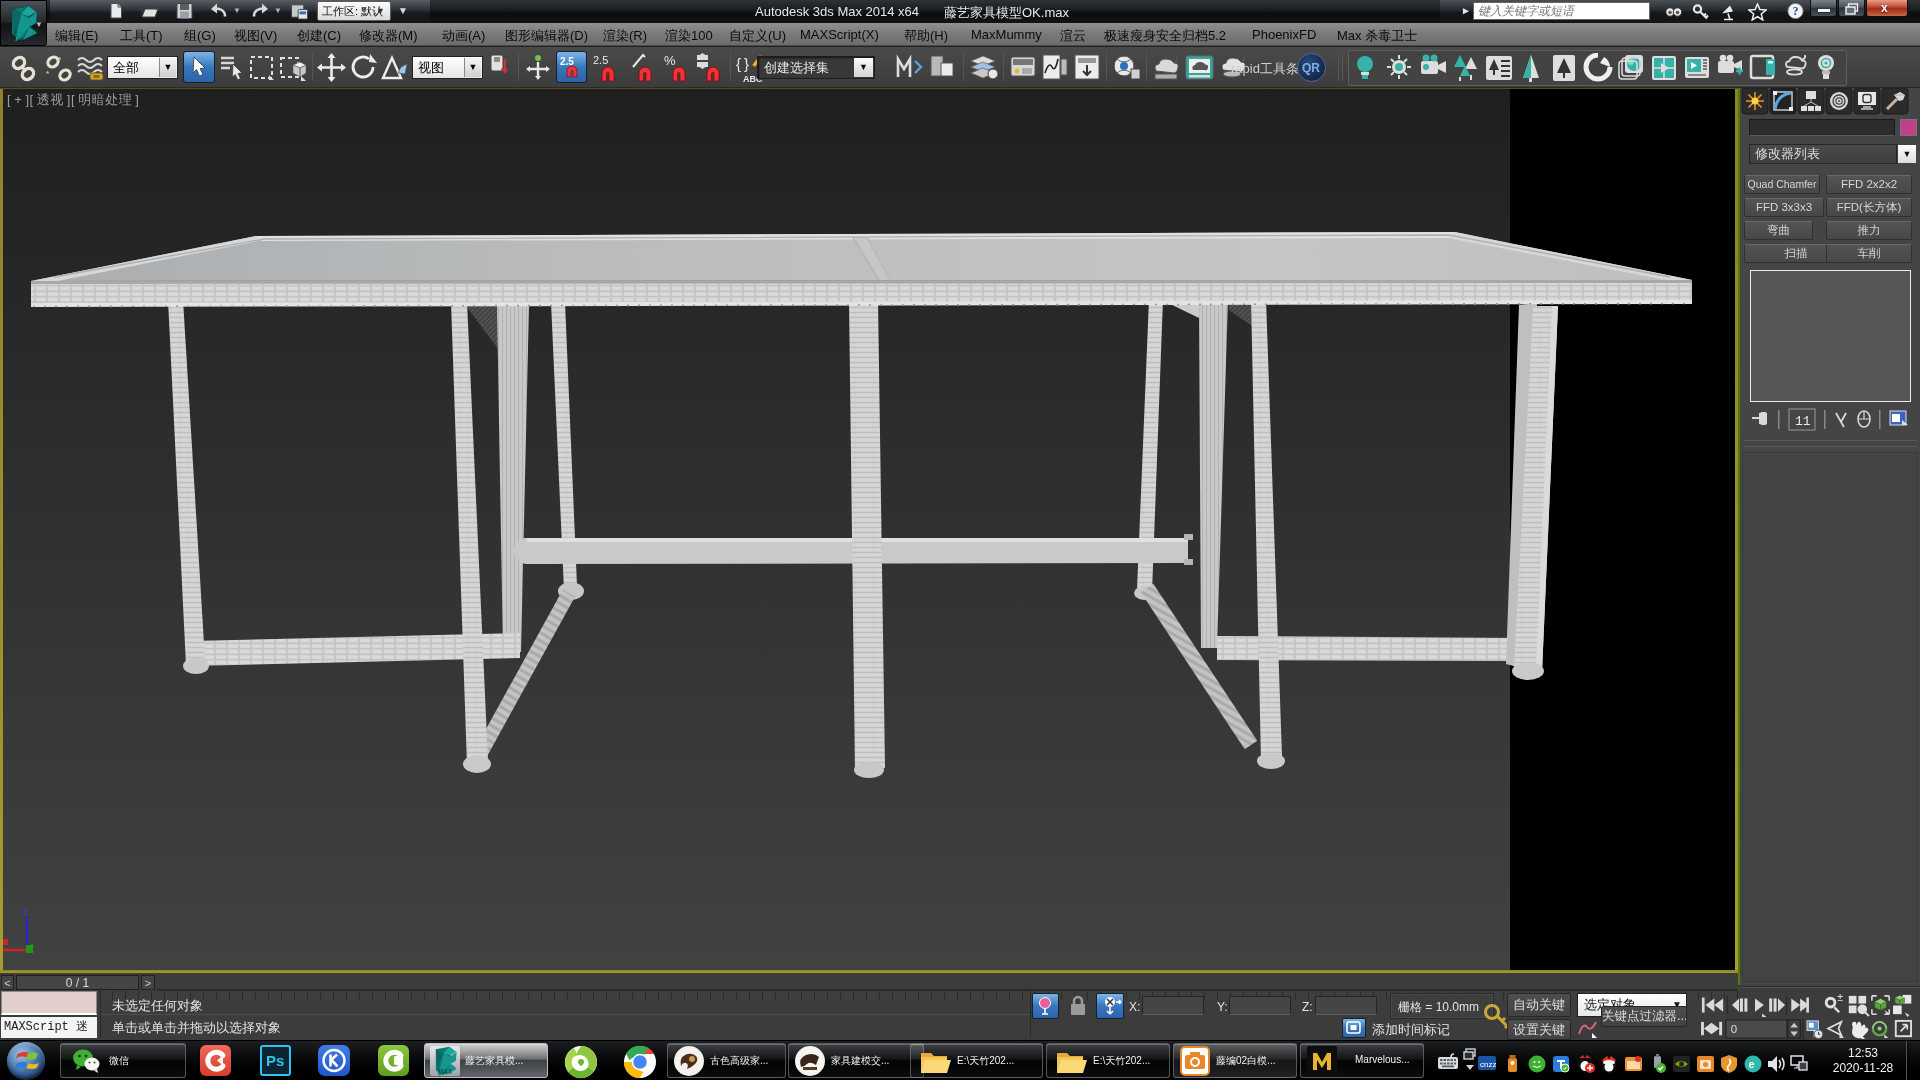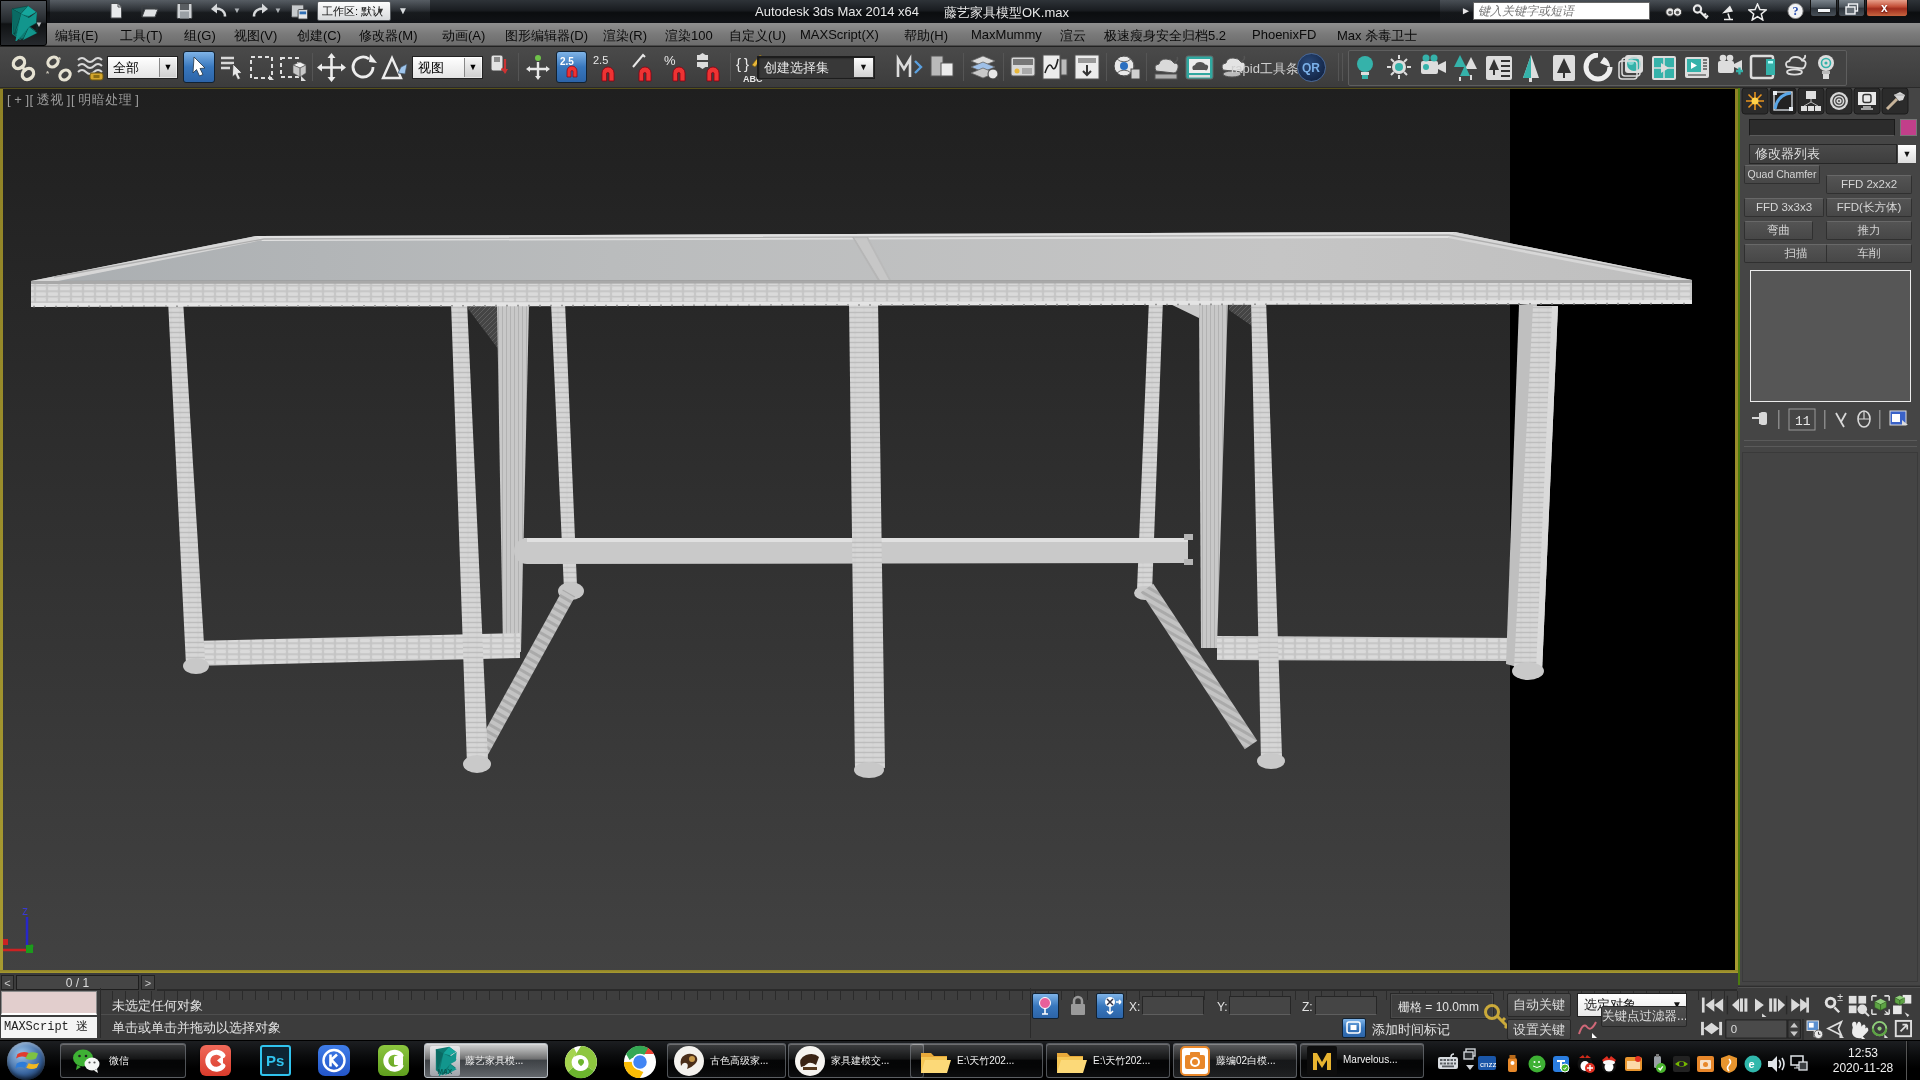--- a/index.html
+++ b/index.html
@@ -554,21 +554,21 @@
   <g transform="translate(145,3)">
           <path d="M2 18L12 8" stroke="#c8b49a" stroke-width="3"></path>
           <path d="M9 4l6-3 5 3 -2 5-4 1z" fill="#d8d8d8"></path>
           <path d="M9 4l10 0" stroke="#aaa"></path>
         </g>
  </svg>
  <div style="position:absolute;left:9px;top:31px;width:146px;height:17px;background:#2c2c2c;border:1px solid #1a1a1a;border-bottom-color:#5a5a5a"></div>
  <div style="position:absolute;left:160px;top:31px;width:17px;height:17px;background:#c23f8a;border:1px solid #777"></div>
  <div style="position:absolute;left:9px;top:56px;width:148px;height:20px;background:linear-gradient(#4a4a4a,#3e3e3e);border:1px solid #262626;color:#ddd;font-size:13px;line-height:18px;padding-left:5px">修改器列表</div>
  <div style="position:absolute;left:157px;top:56px;width:20px;height:20px;background:linear-gradient(#fff,#ddd);border:1px solid #444;font-size:9px;text-align:center;line-height:18px;color:#111">▼</div>
- <div class="cbtn" style="left:4px;top:77px;width:76px;font-size:10.5px">Quad Chamfer</div>
+ <div class="cbtn" style="left:4px;top:87px;width:76px;font-size:10.5px">Quad Chamfer</div>
  <div class="cbtn" style="left:86px;top:87px;width:86px">FFD 2x2x2</div>
  <div class="cbtn" style="left:4px;top:110px;width:80px">FFD 3x3x3</div>
  <div class="cbtn" style="left:86px;top:110px;width:86px">FFD(长方体)</div>
  <div class="cbtn" style="left:4px;top:133px;width:69px">弯曲</div>
  <div class="cbtn" style="left:86px;top:133px;width:86px">推力</div>
  <div class="cbtn" style="left:4px;top:156px;width:104px">扫描</div>
  <div class="cbtn" style="left:86px;top:156px;width:86px">车削</div>
  <div style="position:absolute;left:10px;top:182px;width:161px;height:132px;background:#565656;border:1px solid #ececec"></div>
  <svg style="position:absolute;left:8px;top:320px" width="170" height="24" viewBox="0 0 170 24">
   <g fill="#d8d8d8">
@@ -847,21 +847,21 @@
             <rect x="8" y="4" width="10" height="5" rx="1" fill="#e8872a"></rect>
             <circle cx="13" cy="14" r="5" fill="#fff"></circle>
             <circle cx="13" cy="14" r="3" fill="#e8872a"></circle>
           </svg></div>
   <div class="tlabel" style="left:42px">藤编02白模...</div>
  </div>
  <div class="tbtn" style="left:1300px;width:124px">
   <div style="position:absolute;left:6px;top:2px;width:30px;height:30px;background:#0d0d0d;border-radius:2px"><svg width="30" height="30" viewBox="0 0 30 30">
             <path d="M6 24V7h4l5 9 5-9h4v17h-4V14l-5 8-5-8v10z" fill="#e8b430"></path>
           </svg></div>
-  <div class="tlabel" style="left:42px">Marvelous...</div>
+  <div class="tlabel" style="left:54px">Marvelous...</div>
  </div>
  <svg style="position:absolute;left:1437px;top:12px" width="22" height="17" viewBox="0 0 22 17">
         <rect x="1" y="4" width="20" height="12" rx="2" fill="#d8dce0"></rect>
         <path d="M14 4Q14 1 17 1" stroke="#d8dce0" fill="none" stroke-width="1.5"></path>
         <g fill="#5a5e63">
           <rect x="3" y="6" width="2.5" height="2"></rect>
           <rect x="6.5" y="6" width="2.5" height="2"></rect>
           <rect x="10" y="6" width="2.5" height="2"></rect>
           <rect x="13.5" y="6" width="2.5" height="2"></rect>
           <rect x="17" y="6" width="2" height="2"></rect>

